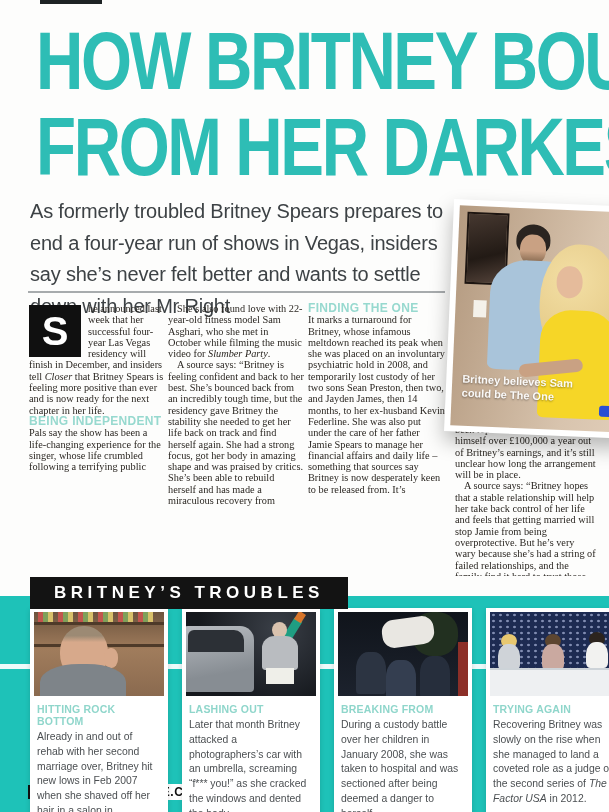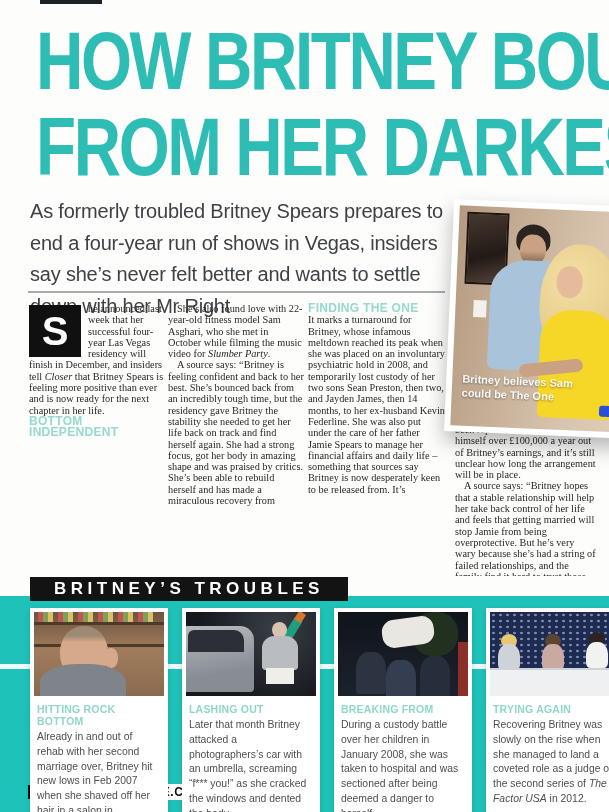--- a/index.html
+++ b/index.html
@@ -49,21 +49,21 @@
   .brit-face{position:absolute;left:100px;top:56px;width:26px;height:32px;border-radius:48%;
              background:#e5bb9b;}
   .brit-dress{position:absolute;left:86px;top:100px;width:76px;height:108px;background:#f6d627;
               border-radius:40% 40% 8% 8%/28% 28% 5% 5%;}
   .sam-arm{position:absolute;left:66px;top:152px;width:64px;height:13px;background:#c9a183;
            border-radius:8px;transform:rotate(-8deg);}
   .wristband{position:absolute;left:148px;top:194px;width:15px;height:11px;background:#2a4fd4;border-radius:3px;}
   .bscaption{position:absolute;left:10px;bottom:26px;color:rgba(255,255,255,.95);font-weight:bold;
              font-size:11px;line-height:14px;text-shadow:0 1px 2px rgba(0,0,0,.4);}
   
-  .troubles-title{position:absolute;left:30px;top:577px;width:318px;height:24px;background:#131313;
+  .troubles-title{position:absolute;left:30px;top:577px;width:318px;height:32px;background:#131313;
                   color:#fff;font-weight:bold;font-size:17px;letter-spacing:4.5px;
                   display:flex;align-items:center;justify-content:center;z-index:3;}
   .band{position:absolute;left:0;top:596px;width:609px;height:216px;background:#1ec2b8;}
   .band-line{position:absolute;left:0;top:68px;width:609px;height:5px;background:rgba(255,255,255,.92);}
   .cards{position:absolute;left:30px;top:12px;display:flex;gap:14px;z-index:2;}
   .card{width:130px;background:#fff;padding:4px 4px 8px;box-shadow:0 2px 5px rgba(0,0,0,.15);}
   .cphoto{position:relative;height:84px;overflow:hidden;}
   .ccap{padding:7px 3px 0;}
   .ctitle{font-weight:bold;font-size:10.5px;color:#8fd6cb;letter-spacing:.2px;margin:0 0 3px;}
   .ctext{font-size:10.4px;line-height:1.42;color:#4b4f52;margin:0;}
@@ -127,21 +127,22 @@
   <div class="headline">
     <span class="hline">HOW BRITNEY BOUN</span>
     <span class="hline">FROM HER DARKEST</span>
   </div>
 
   <div class="standfirst">As formerly troubled Britney Spears prepares to end a four-year run of shows in Vegas, insiders say she’s never felt better and wants to settle down with her Mr Right</div>
   <div class="rule"></div>
 
   <div class="col col1">
     <p><span class="dropcap">S</span><span>he announced last week that her successful four-year Las Vegas residency will finish in December, and insiders tell <i>Closer</i> that Britney Spears is feeling more positive than ever and is now ready for the next chapter in her life.</span></p>
-    <p class="subhead">BOTTOM INDEPENDENT</p>
+    <p class="subhead">BEING INDEPENDENT</p>
+    <p>Pals say the show has been a life-changing experience for the singer, whose life crumbled following a terrifying public</p>
   </div>
 
   <div class="col col2">
     <p class="ind">She’s also found love with 22-year-old fitness model Sam Asghari, who she met in October while filming the music video for <i>Slumber Party</i>.</p>
     <p class="ind">A source says: “Britney is feeling confident and back to her best. She’s bounced back from an incredibly tough time, but the residency gave Britney the stability she needed to get her life back on track and find herself again. She had a strong focus, got her body in amazing shape and was praised by critics. She’s been able to rebuild herself and has made a miraculous recovery from</p>
   </div>
 
   <div class="col col3">
     <p class="subhead">FINDING THE ONE</p>
     <p>It marks a turnaround for Britney, whose infamous meltdown reached its peak when she was placed on an involuntary psychiatric hold in 2008, and temporarily lost custody of her two sons Sean Preston, then two, and Jayden James, then 14 months, to her ex-husband Kevin Federline. She was also put under the care of her father Jamie Spears to manage her financial affairs and daily life – something that sources say Britney is now desperately keen to be released from. It’s</p>

